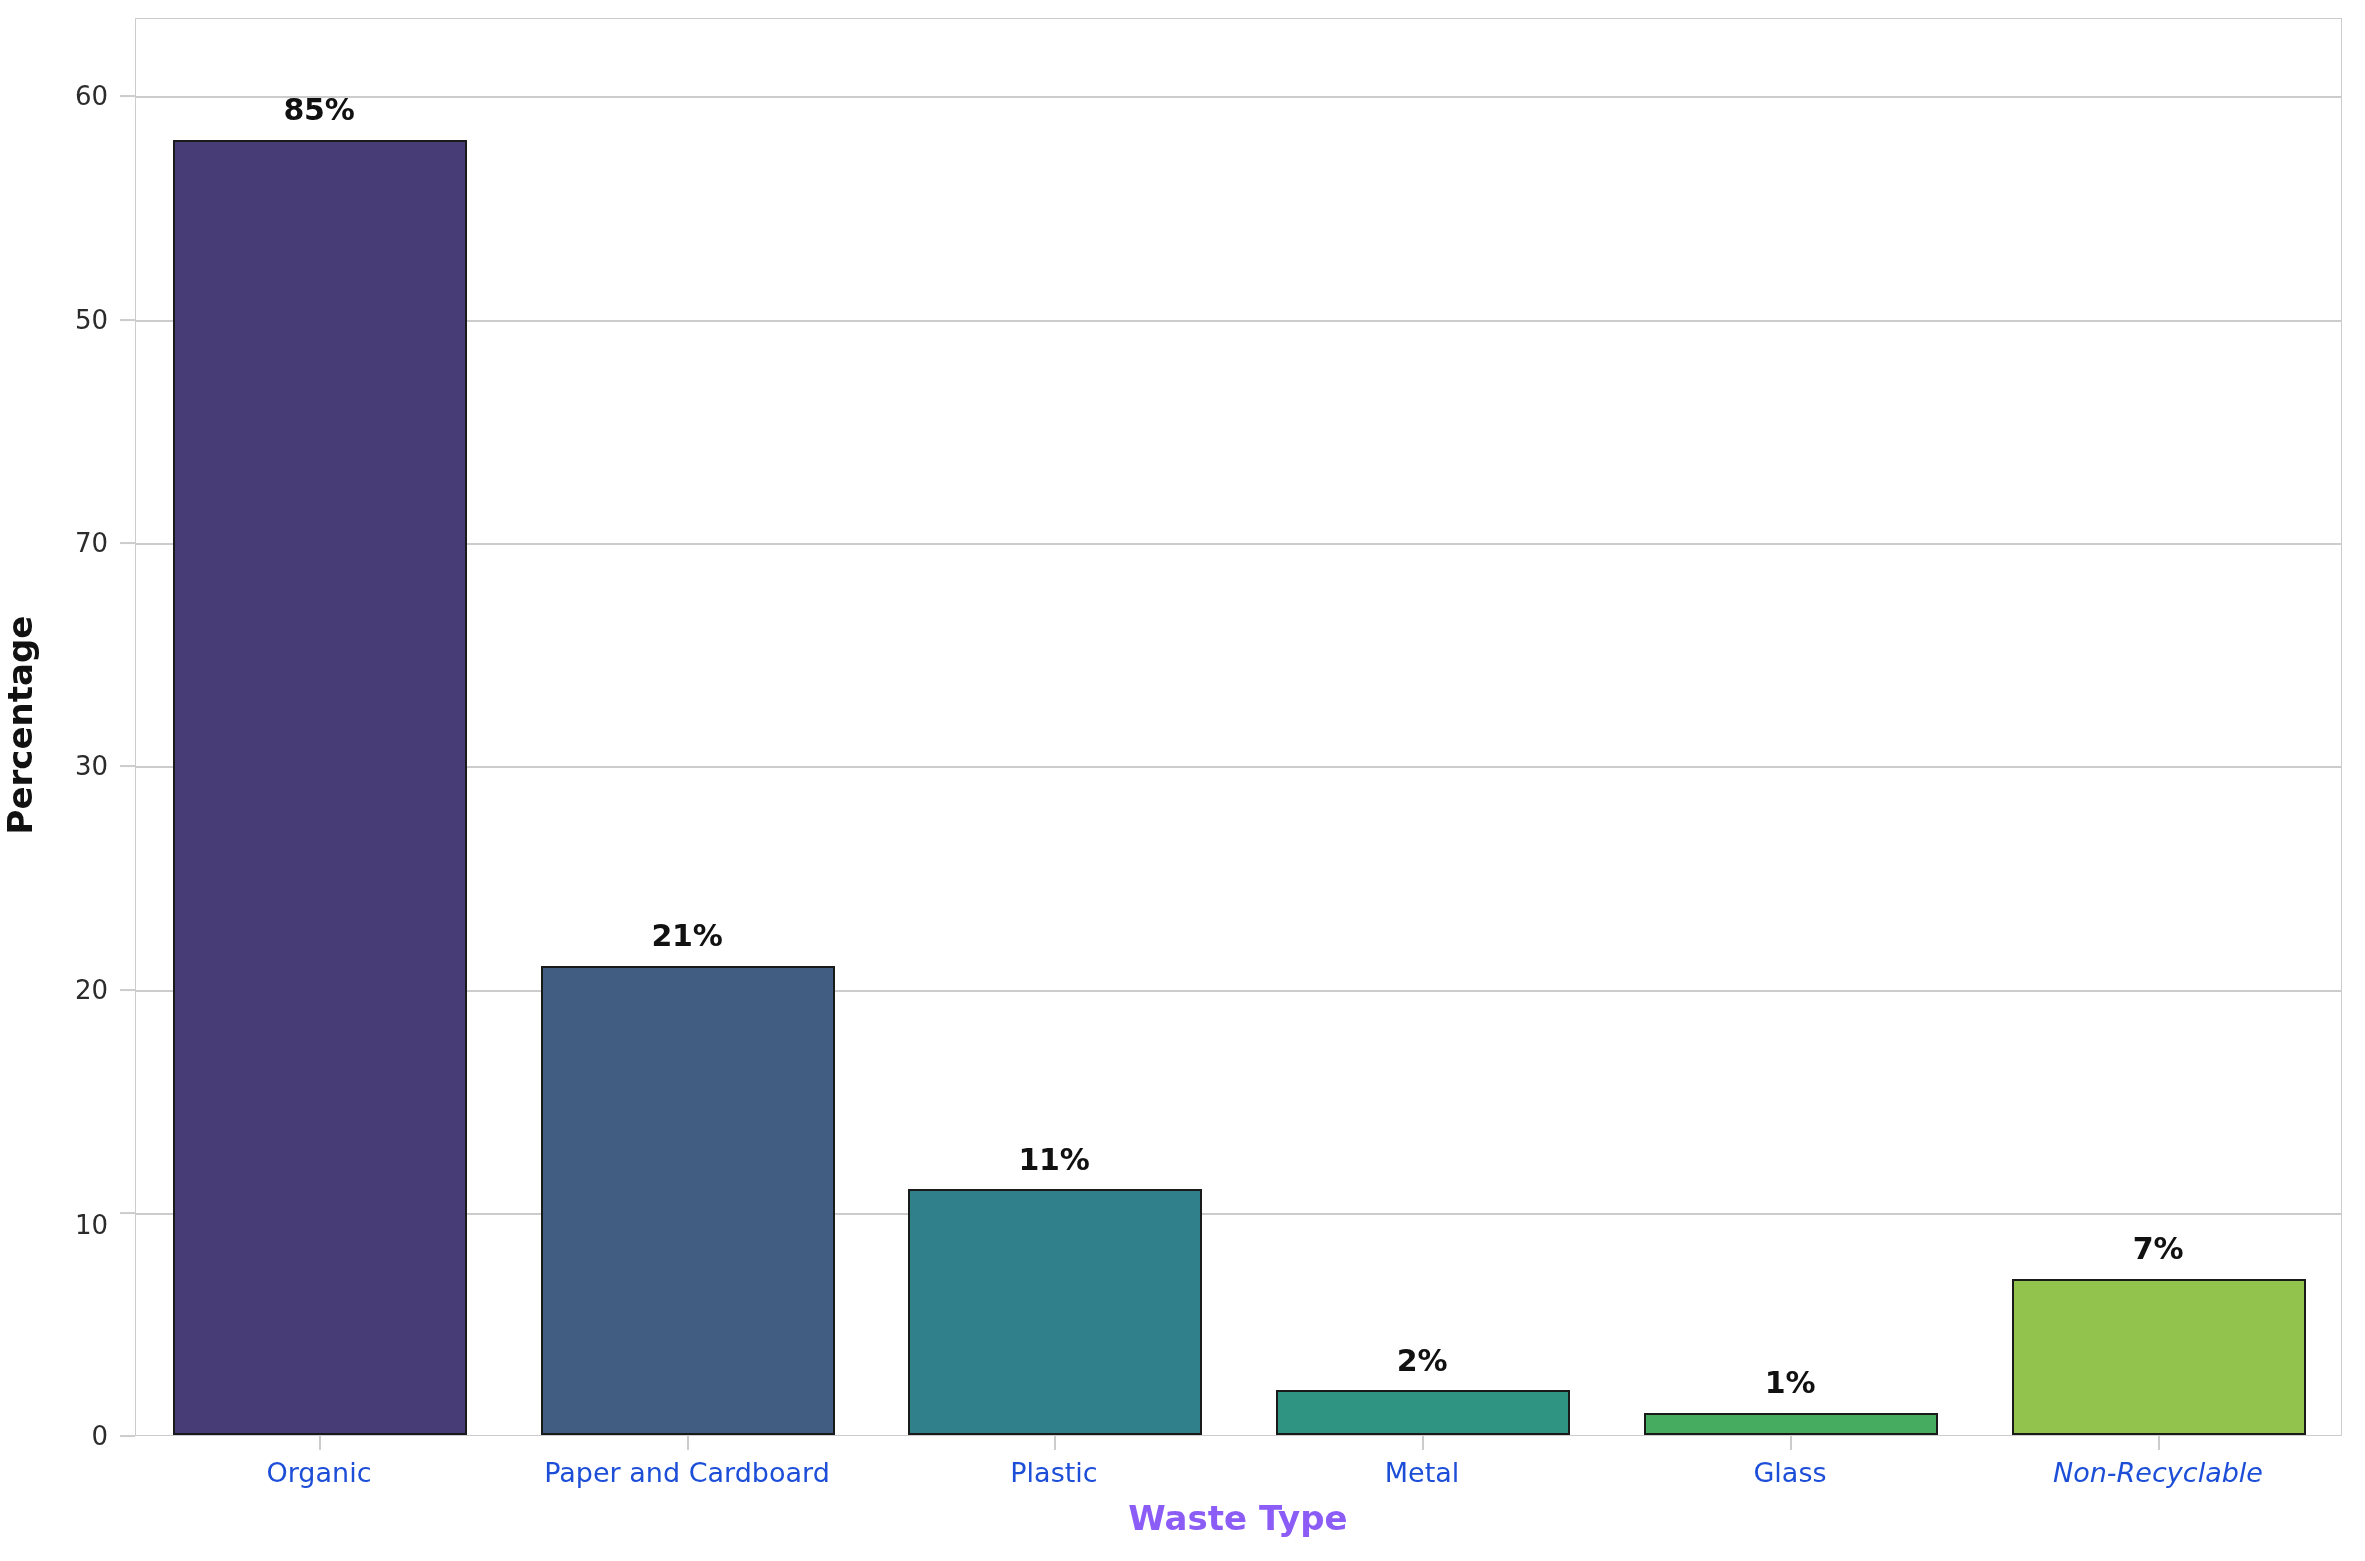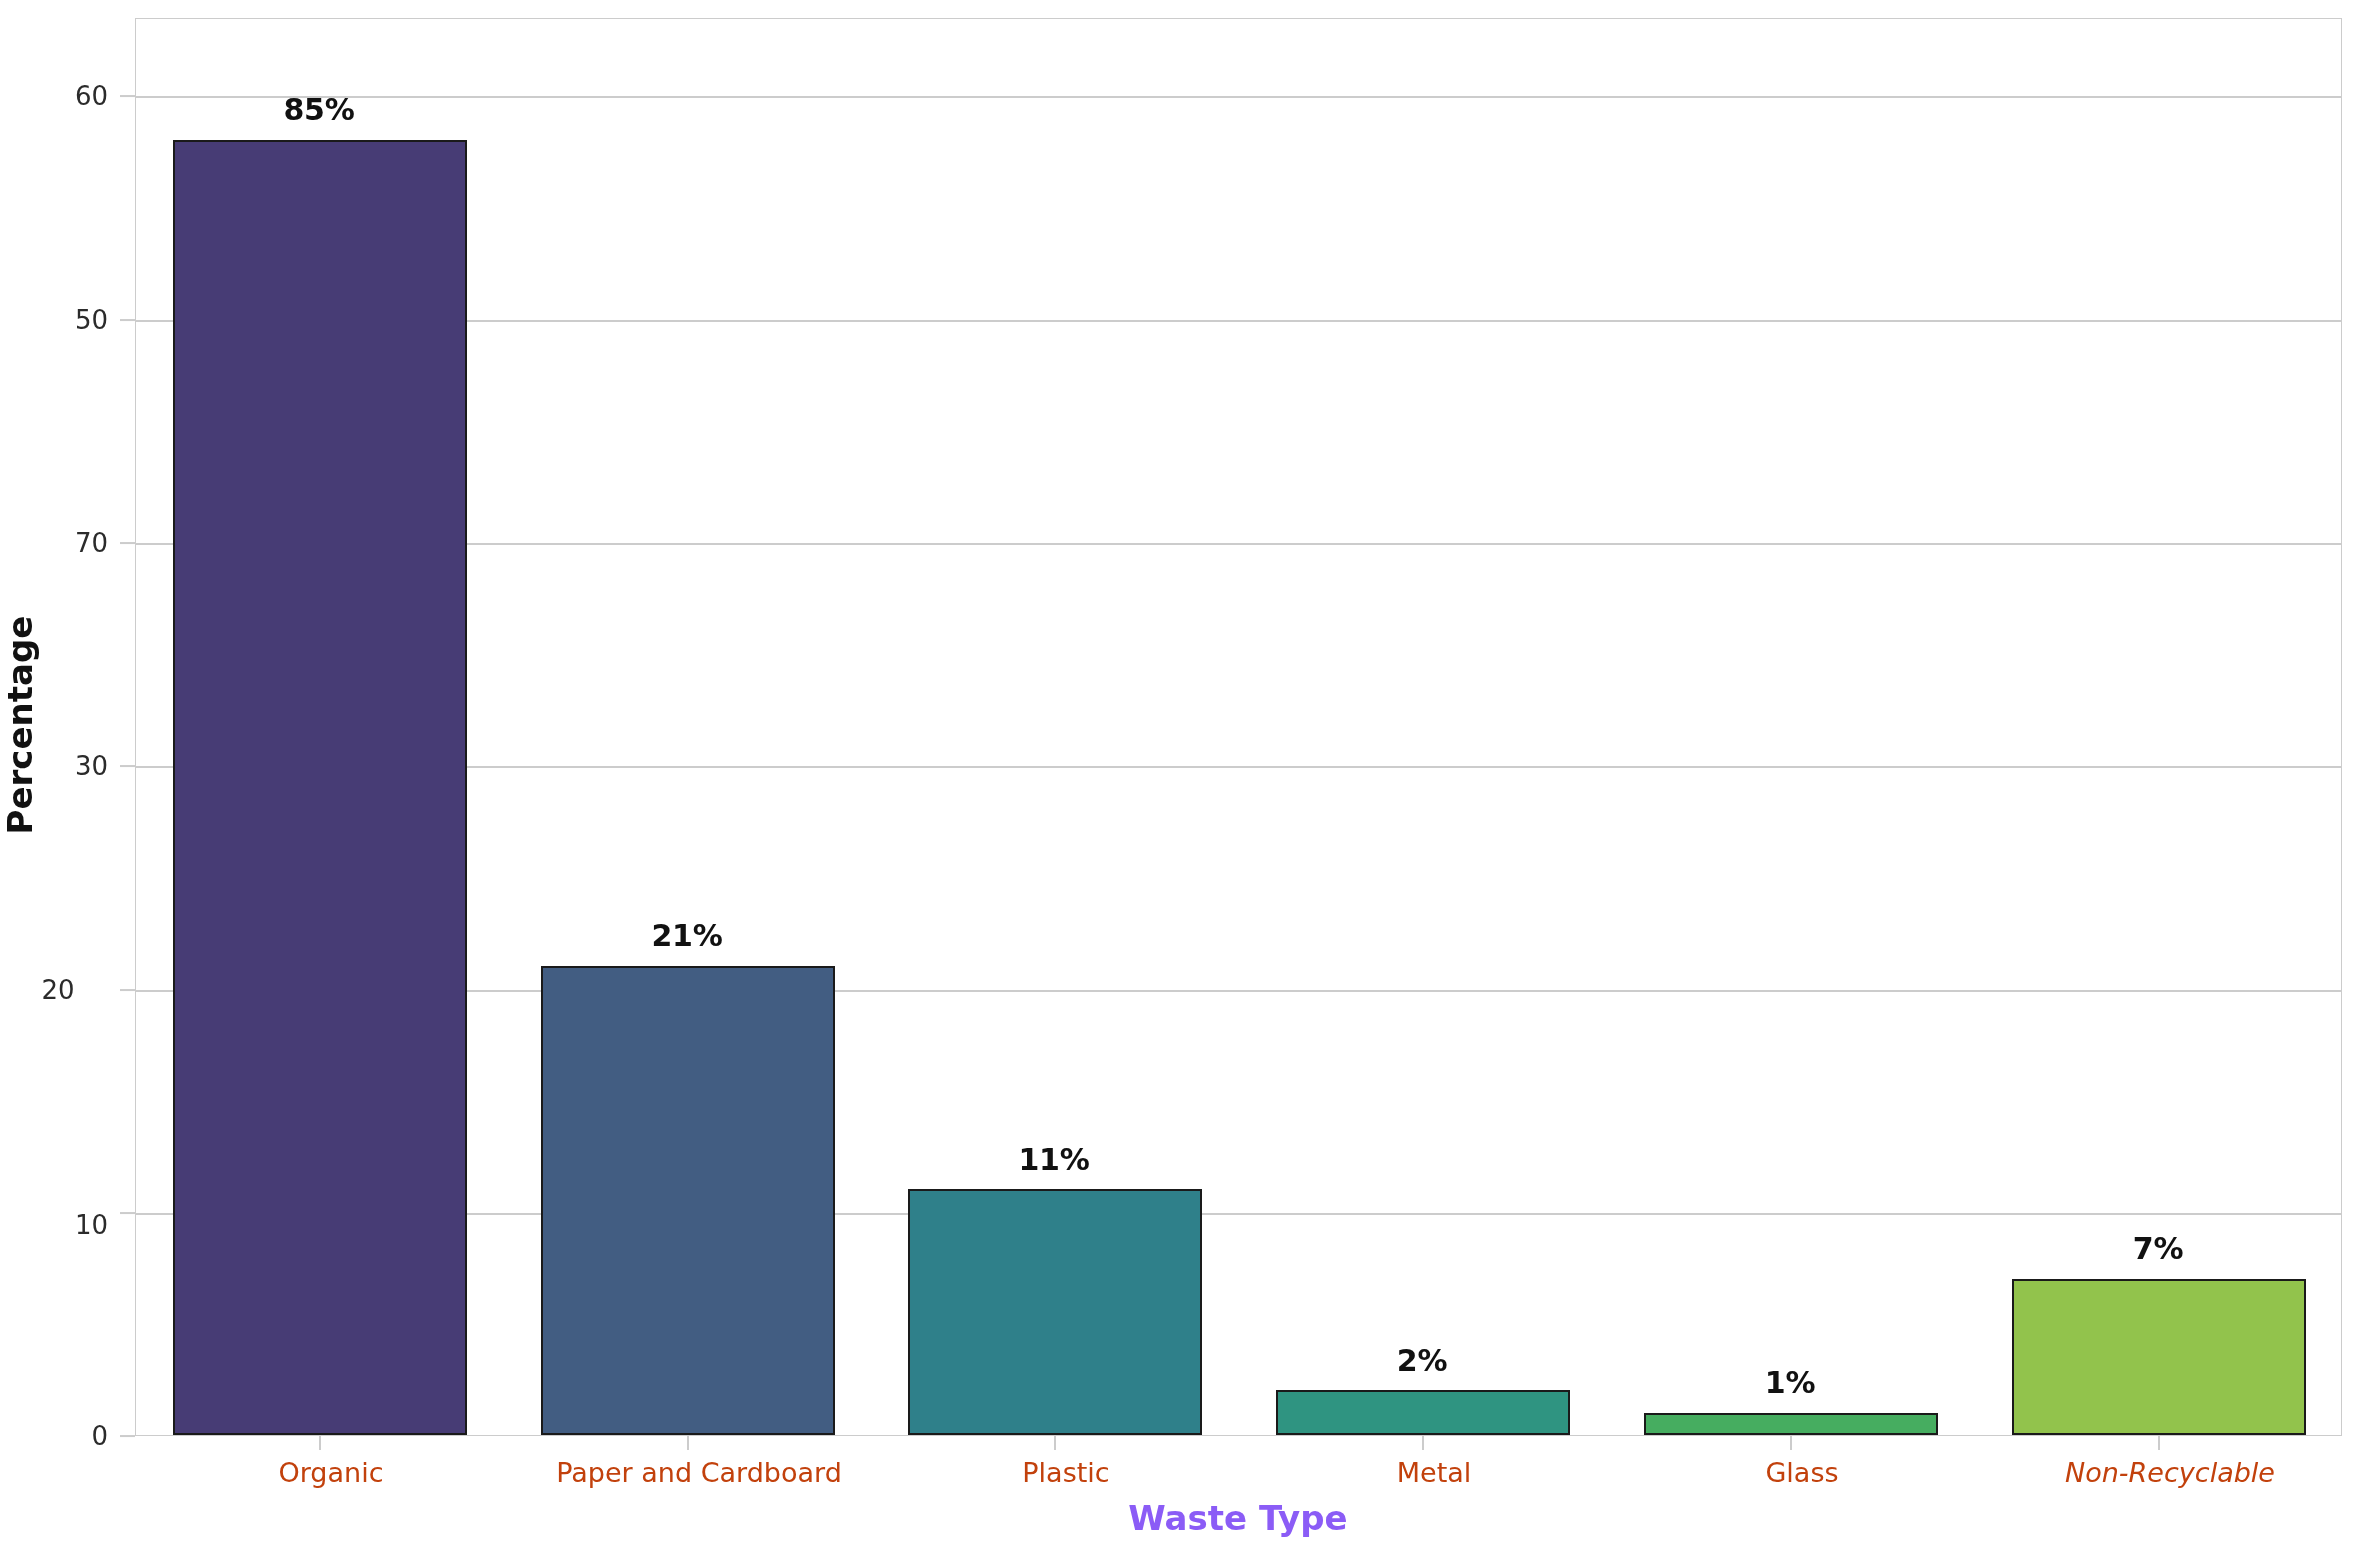--- a/index.html
+++ b/index.html
@@ -66,25 +66,24 @@
     left:120px; width:15px; height:1.9px;
     background:#cccccc;
     transform:translateY(-50%);
   }
 
   
   .xtick{
     position:absolute;
     top:1457px;
     font-size:27px;
-    color:#c2410c;
+    color:#1d4ed8;
     text-align:right;
     transform:translateX(-50%);
     white-space:nowrap;
-    margin-left:12px;
   }
   .xtickmark{
     position:absolute;
     top:1436px; width:1.9px; height:14px;
     background:#cccccc;
   }
 
   
   #xlabel{
     position:absolute;
@@ -107,21 +106,21 @@
 </head>
 <body>
 
 <div id="figure">
 
   <div class="ytick-wrap" id="yaxis">
       <div class="ytick" style="top: 1436px; right: 2258px;">0</div>
       <div class="ytickmark" style="top: 1436px;"></div>
       <div class="ytick" style="top: 1213px; right: 2258px; margin-top: 12px;">10</div>
       <div class="ytickmark" style="top: 1213px;"></div>
-      <div class="ytick" style="top: 990px; right: 2258px; text-align: center;">20</div>
+      <div class="ytick" style="top: 990px; right: 2258px;">20</div>
       <div class="ytickmark" style="top: 990px;"></div>
       <div class="ytick" style="top: 766px; right: 2258px;">30</div>
       <div class="ytickmark" style="top: 766px;"></div>
       <div class="ytick" style="top: 543px; right: 2258px;">70</div>
       <div class="ytickmark" style="top: 543px;"></div>
       <div class="ytick" style="top: 320px; right: 2258px;">50</div>
       <div class="ytickmark" style="top: 320px;"></div>
       <div class="ytick" style="top: 96px; right: 2258px;">60</div>
       <div class="ytickmark" style="top: 96px;"></div>
     </div>

